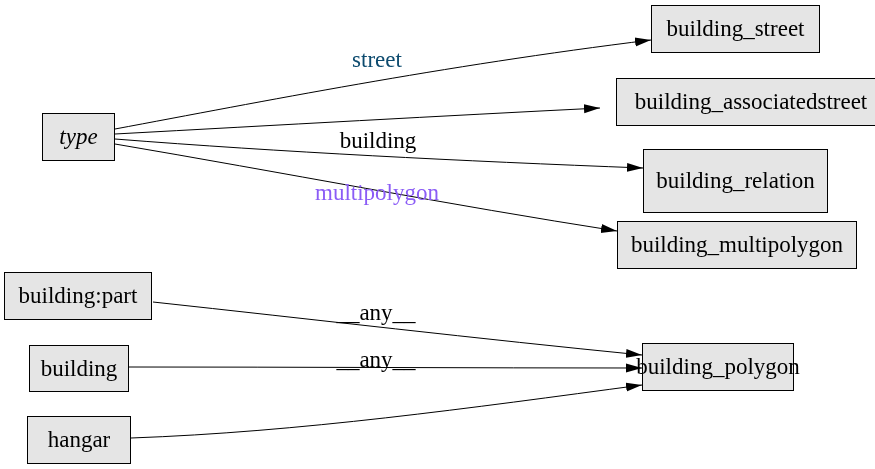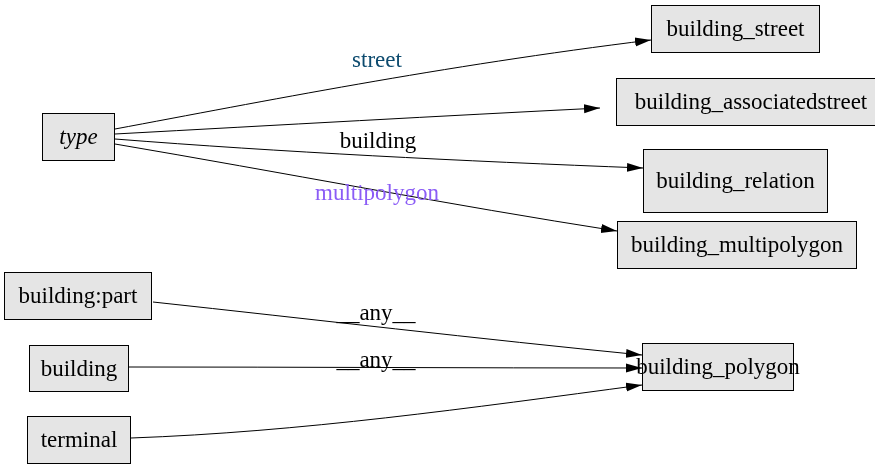--- a/index.html
+++ b/index.html
@@ -54,21 +54,21 @@
       <path d="M131,438 C300,432 470,408 642,385" fill="none" stroke="#000000" stroke-width="1" marker-end="url(#arrowhead)"></path>
     </svg>
 
 <div class="node" style="left: 42px; top: 113px; width: 73px; height: 48px; color: rgb(0, 0, 0); border-color: rgb(0, 0, 0); font-style: italic;">type</div>
     <div class="node" style="left: 651px; top: 5px; width: 169px; height: 48px; color: rgb(0, 0, 0); border-color: rgb(0, 0, 0);">building_street</div>
     <div class="node" style="left: 600px; top: 78px; width: 270px; height: 48px; color: rgb(0, 0, 0); border-color: rgb(0, 0, 0); margin-left: 16px;">building_associatedstreet</div>
     <div class="node" style="left: 643px; top: 149px; width: 185px; height: 64px; color: rgb(0, 0, 0); border-color: rgb(0, 0, 0);">building_relation</div>
     <div class="node" style="left: 617px; top: 221px; width: 240px; height: 48px; color: rgb(0, 0, 0); border-color: rgb(0, 0, 0);">building_multipolygon</div>
     <div class="node" style="left: 4px; top: 272px; width: 148px; height: 48px; color: rgb(0, 0, 0); border-color: rgb(0, 0, 0);">building:part</div>
     <div class="node" style="left: 29px; top: 345px; width: 100px; height: 47px; color: rgb(0, 0, 0); border-color: rgb(0, 0, 0);">building</div>
-    <div class="node" style="left: 27px; top: 416px; width: 104px; height: 48px; color: rgb(0, 0, 0); border-color: rgb(0, 0, 0);">terminal</div>
+    <div class="node" style="left: 27px; top: 416px; width: 104px; height: 48px; color: rgb(0, 0, 0); border-color: rgb(0, 0, 0);">hangar</div>
     <div class="node" style="left: 642px; top: 343px; width: 152px; height: 48px; color: rgb(0, 0, 0); border-color: rgb(0, 0, 0); text-align: right;">building_polygon</div>
     <div class="edge-label" style="left: 377px; top: 59px; color: #0c4a6e;">
       <div>street</div>
     </div>
     <div class="edge-label" style="left: 378px; top: 140px; color: rgb(0, 0, 0);">
       <div>building</div>
     </div>
     <div class="edge-label" style="left: 377px; top: 192px; color: #8b5cf6;">
       <div>multipolygon</div>
     </div>

